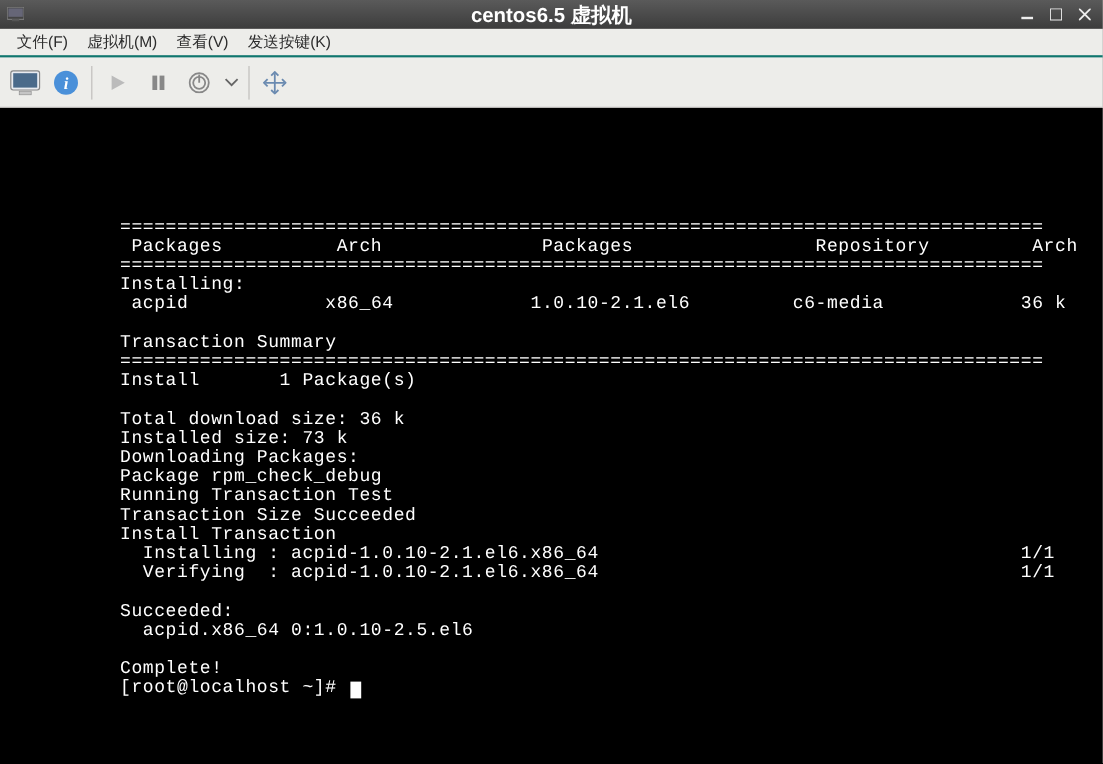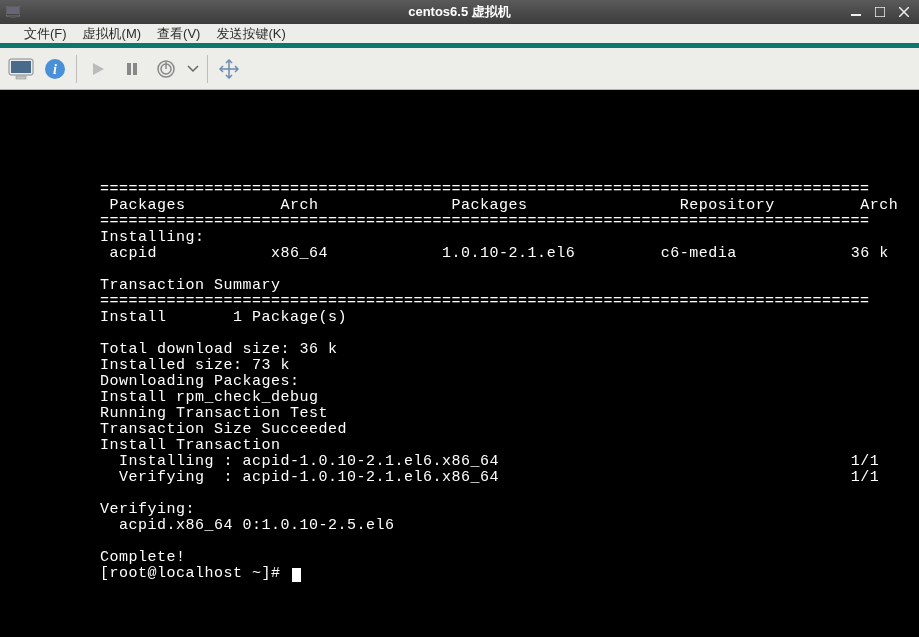--- a/index.html
+++ b/index.html
@@ -9,21 +9,21 @@
   background: #d6d4d2;
   font-family: sans-serif;
   overflow: hidden;
 }
 .titlebar {
   background: linear-gradient(#5a5a5a, #3c3c3c);
   height: 24px;
   display: flex;
   align-items: center;
   color: #fff;
-  font-size: 13px;
+  font-size: 17px;
   font-weight: bold;
   position: relative;
 }
 .titlebar-icon {
   width: 18px;
   height: 18px;
   margin-left: 4px;
   display: flex;
   align-items: center;
   justify-content: center;
@@ -46,24 +46,24 @@
   align-items: center;
   justify-content: center;
   cursor: pointer;
   color: #eee;
 }
 .menubar {
   background: #ededea;
   height: 24px;
   display: flex;
   align-items: center;
-  padding: 0 16px;
+  padding: 0 6px;
   font-size: 13px;
   color: #2c2c2c;
-  border-bottom: 5px solid #0f766e;
+  border-bottom: 2px solid #0f766e;
 }
 .menu-item {
   padding: 2px 8px;
   cursor: pointer;
 }
 .toolbar {
   background: #ededea;
   height: 42px;
   display: flex;
   align-items: center;
@@ -208,25 +208,25 @@
 <span>Installing:</span>
  <span>acpid</span>            <span>x86_64</span>            <span>1.0.10-2.1.el6</span>         <span>c6-media</span>            <span>36 k</span>
 
 <span>Transaction Summary</span>
 <span>=================================================================================</span>
 <span>Install       1 Package(s)</span>
 
 <span>Total download size: 36 k</span>
 <span>Installed size: 73 k</span>
 <span>Downloading Packages:</span>
-<span>Install rpm_check_debug</span>
+<span>Package rpm_check_debug</span>
 <span>Running Transaction Test</span>
 <span>Transaction Size Succeeded</span>
 <span>Install Transaction</span>
 <span>  Installing : acpid-1.0.10-2.1.el6.x86_64</span>                                     <span>1/1</span>
 <span>  Verifying  : acpid-1.0.10-2.1.el6.x86_64</span>                                     <span>1/1</span>
 
-<span>Verifying:</span>
+<span>Succeeded:</span>
 <span>  acpid.x86_64 0:1.0.10-2.5.el6</span>
 
 <span>Complete!</span>
 <span>[root@localhost ~]# </span><span class="cursor"></span></div>
 </div>
 
 </body></html>

